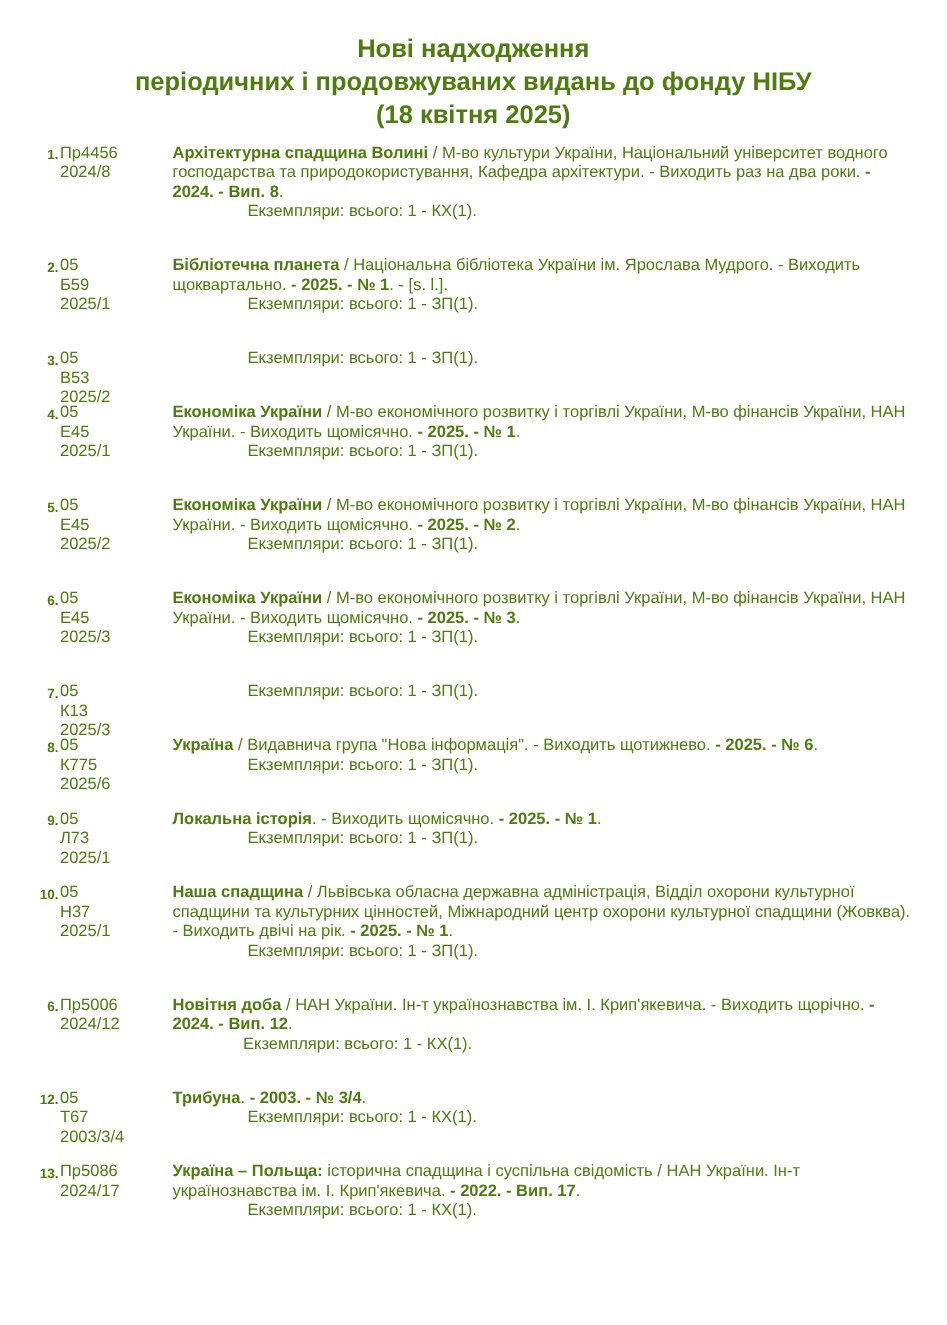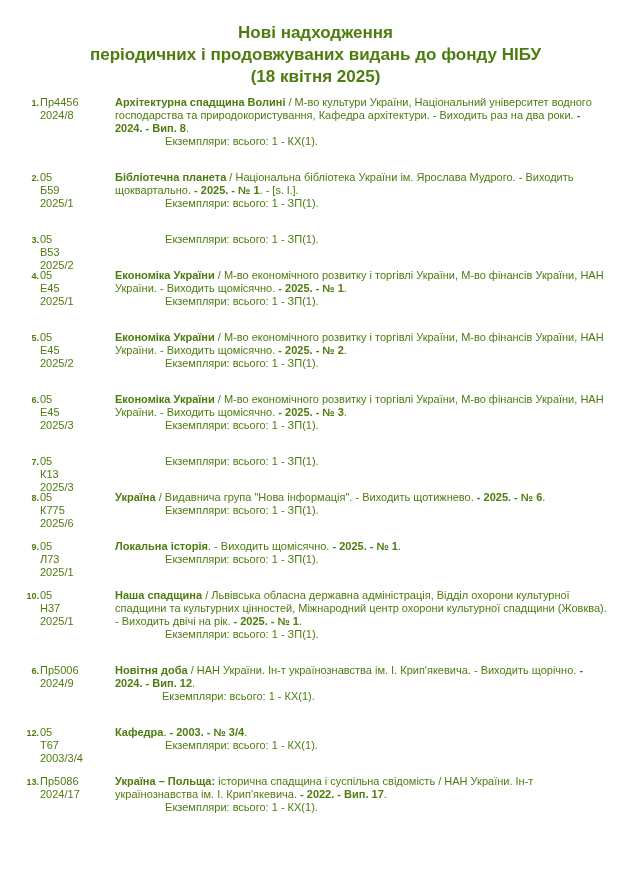--- a/index.html
+++ b/index.html
@@ -164,34 +164,34 @@
 2025/1</span>
     <div class="entry-desc">
       <span><span class="b">Наша спадщина</span><span> / Львівська обласна державна адміністрація, Відділ охорони культурної спадщини та культурних цінностей, Міжнародний центр охорони культурної спадщини (Жовква). - Виходить двічі на рік. </span><span class="b">- 2025. - № 1</span><span>.</span></span>
       <div class="copies"> Екземпляри: всього: 1 - ЗП(1).</div>
     </div>
   </div>
 
   <div class="entry">
     <span class="entry-num">6.</span>
     <span class="entry-call">Пр5006
-2024/9</span>
+2024/12</span>
     <div class="entry-desc">
       <span><span class="b">Новітня доба</span><span> / НАН України. Ін-т українознавства ім. І. Крип'якевича. - Виходить щорічно. </span><span class="b">- 2024. - Вип. 12</span><span>.</span></span>
       <div class="copies">Екземпляри: всього: 1 - КХ(1).</div>
     </div>
   </div>
 
   <div class="entry">
     <span class="entry-num">12.</span>
     <span class="entry-call">05
 Т67
 2003/3/4</span>
     <div class="entry-desc">
-      <span><span class="b">Кафедра</span><span>. </span><span class="b">- 2003. - № 3/4</span><span>.</span></span>
+      <span><span class="b">Трибуна</span><span>. </span><span class="b">- 2003. - № 3/4</span><span>.</span></span>
       <div class="copies"> Екземпляри: всього: 1 - КХ(1).</div>
     </div>
   </div>
 
   <div class="entry">
     <span class="entry-num">13.</span>
     <span class="entry-call">Пр5086
 2024/17</span>
     <div class="entry-desc">
       <span><span class="b">Україна – Польща:</span><span> історична спадщина і суспільна свідомість / НАН України. Ін-т українознавства ім. І. Крип'якевича. </span><span class="b">- 2022. - Вип. 17</span><span>.</span></span>

